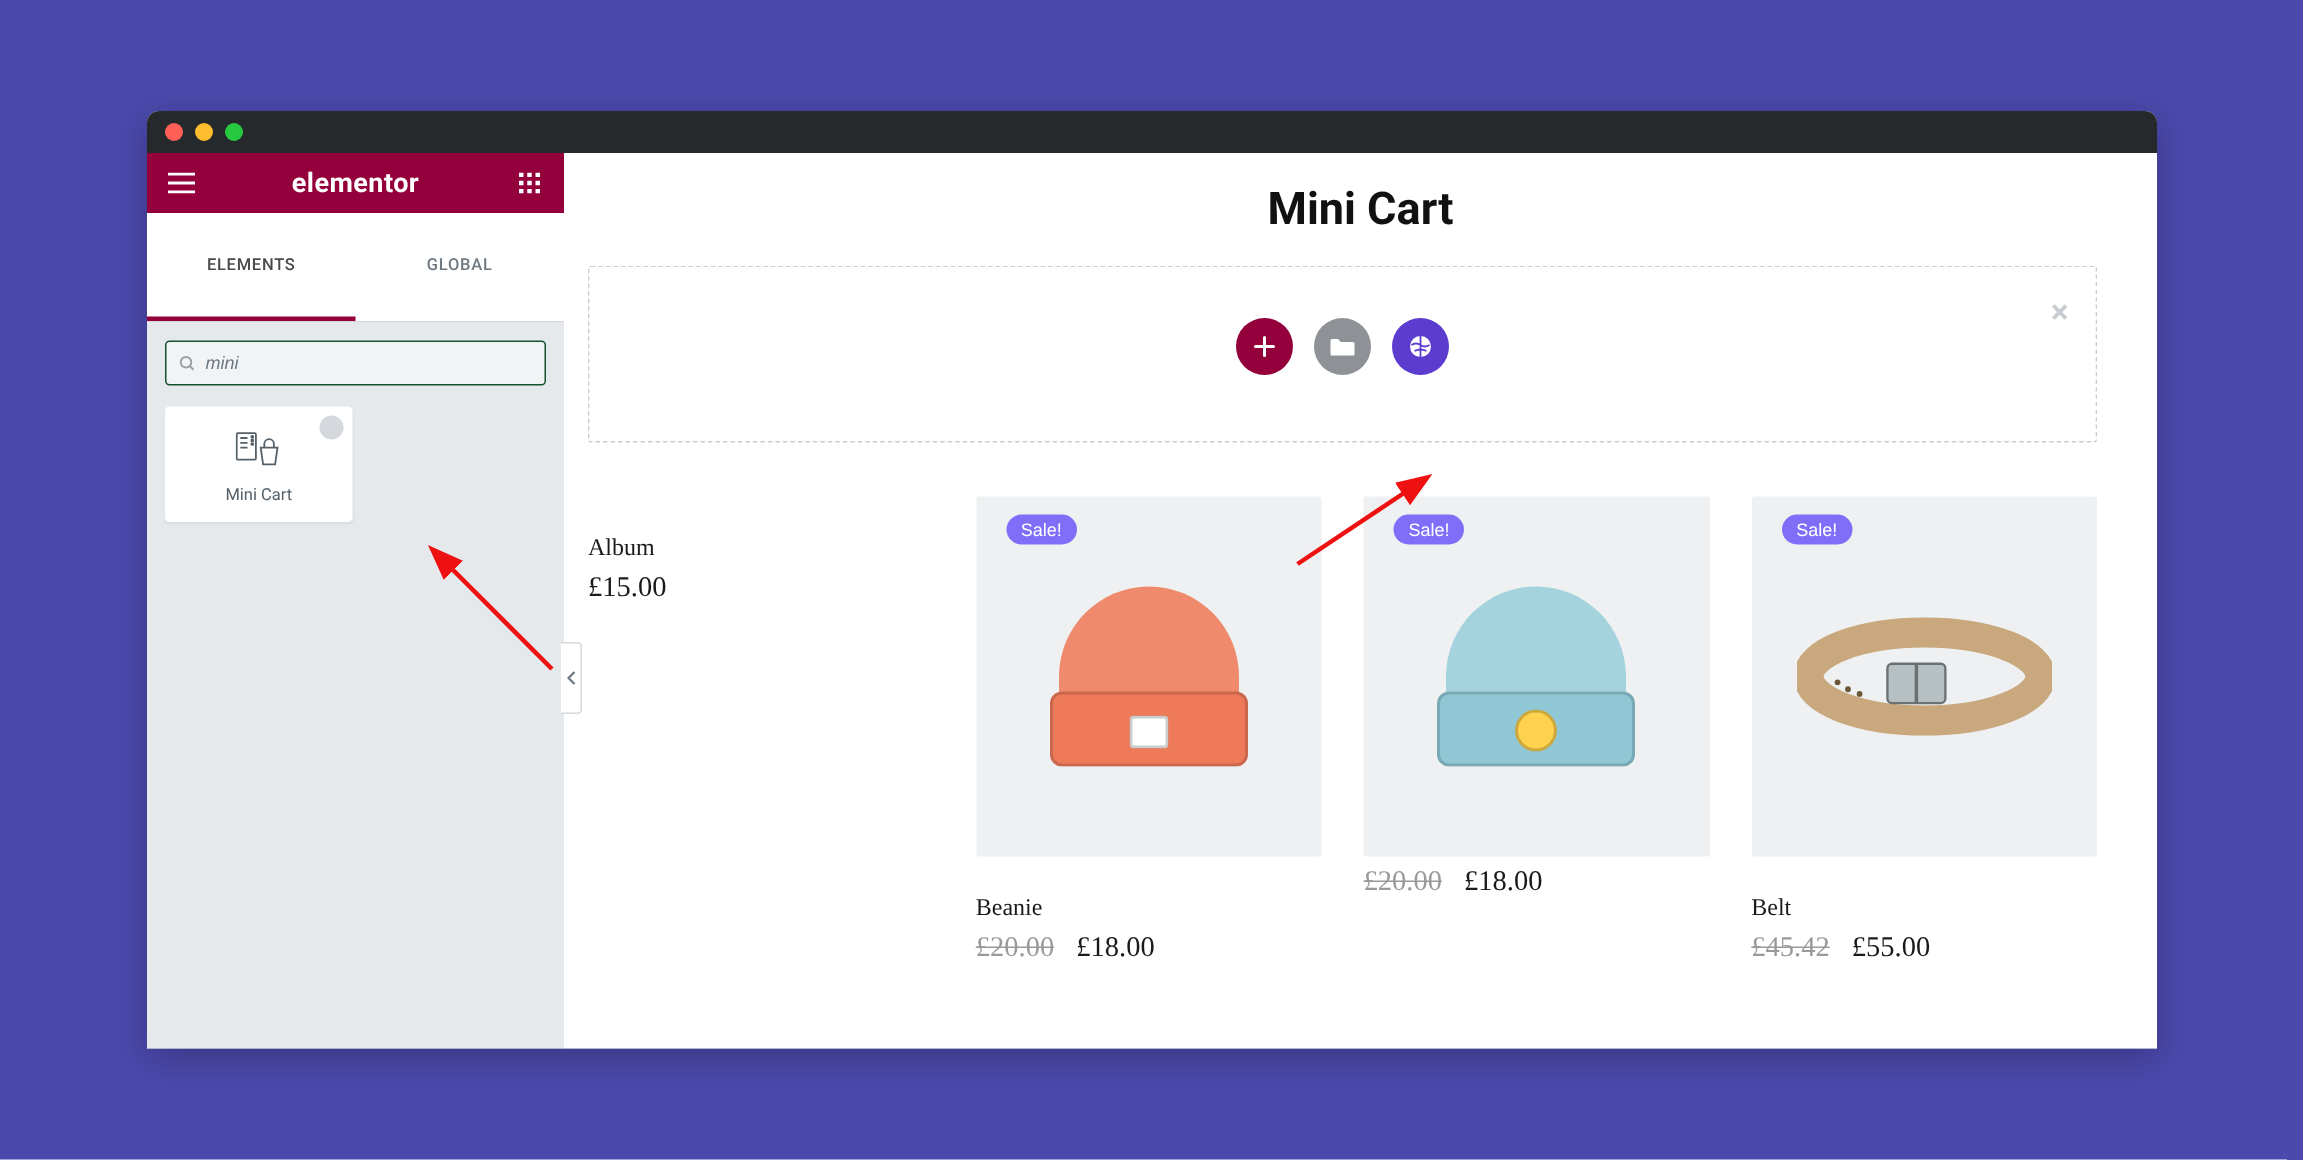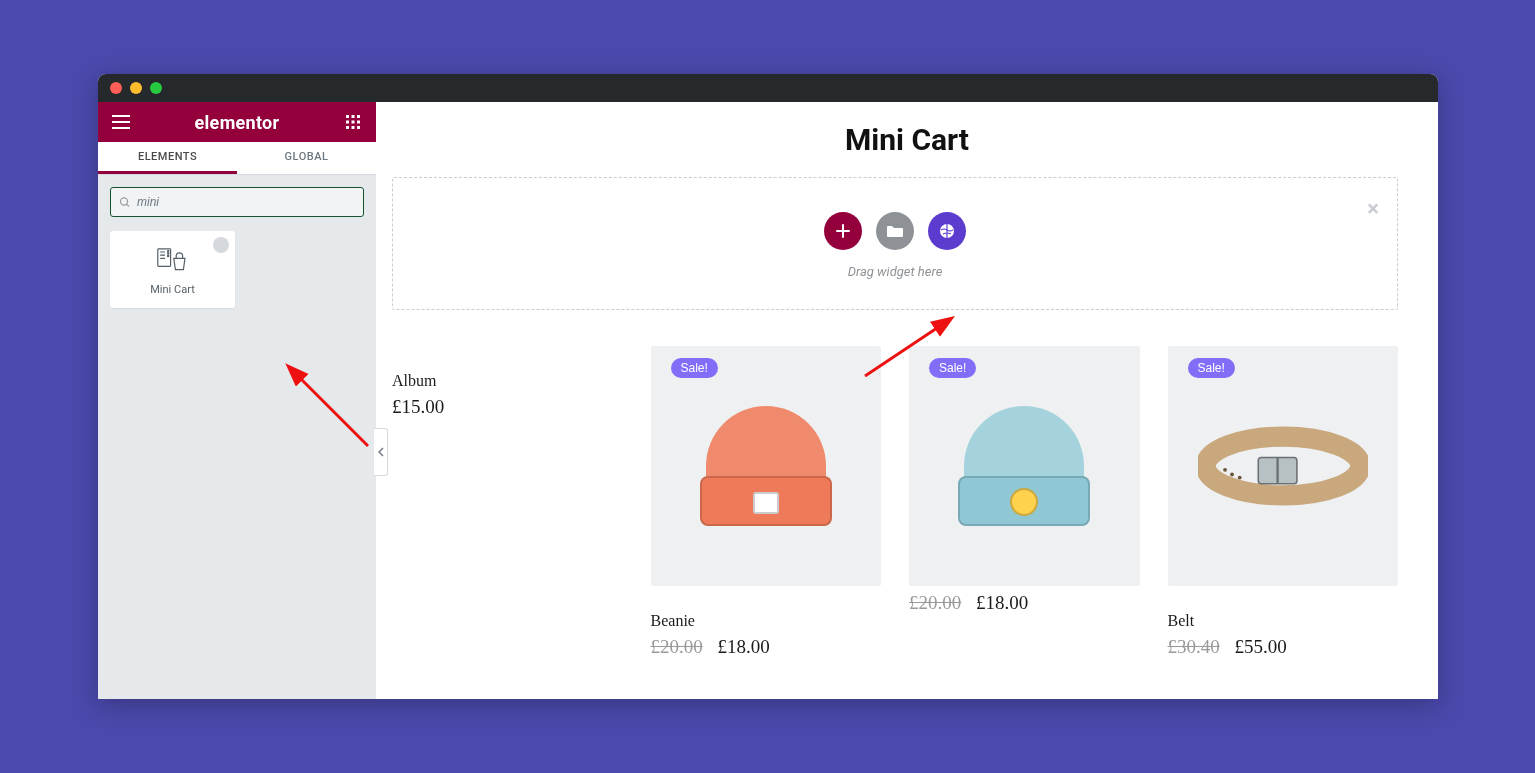--- a/index.html
+++ b/index.html
@@ -45,21 +45,21 @@
     padding: 0 12px;
   }
   .side-header .logo { font-weight: 700; font-size: 18px; letter-spacing: .3px; }
   .side-header .icon-btn { width: 22px; height: 22px; display: flex; align-items: center; justify-content: center; cursor: pointer; }
 
   .side-tabs {
     display: flex; background: #fff; border-bottom: 1px solid #d5d8dc;
   }
   .side-tab {
     flex: 1; text-align: center; font-size: 11px; letter-spacing: .5px;
-    padding: 8px 0; color: #6d7882; cursor: pointer; font-weight: 500;
+    padding: 28px 0; color: #6d7882; cursor: pointer; font-weight: 500;
   }
   .side-tab.active { color: #4a4a4a; border-bottom: 3px solid #93003c; }
 
   .side-body { padding: 12px; }
   .search-wrap {
     position: relative; background: #f1f3f5; border: 1px solid #14532d;
     border-radius: 3px; height: 30px; display: flex; align-items: center;
     padding: 0 8px; gap: 6px;
   }
   .search-wrap input {
@@ -238,21 +238,20 @@
                 <path d="M1 3 a1 1 0 0 1 1-1 h4 l2 2 h8 a1 1 0 0 1 1 1 v7 a1 1 0 0 1-1 1 H2 a1 1 0 0 1-1-1 z" fill="#fff"></path>
               </svg>
           </div>
           <div class="circ global">
             <svg width="18" height="18" viewBox="0 0 18 18">
                 <circle cx="9" cy="9" r="7" fill="#fff"></circle>
                 <path d="M3 8 q3 -2 6 0 t6 0 M5 12 q4 -2 8 0 M9 2 v14" stroke="#5c3ccf" stroke-width="1.2" fill="none"></path>
               </svg>
           </div>
         </div>
-        <div class="hint">Drag widget here</div>
       </div>
 
       <div class="products">
 
         <div class="product">
           <div class="pname">Album</div>
           <div class="price-row">
             <span>£15.00</span>
           </div>
         </div>
@@ -295,21 +294,21 @@
               <ellipse cx="110" cy="55" rx="100" ry="38" fill="none" stroke="#c9a87d" stroke-width="26"></ellipse>
               <rect x="78" y="44" width="50" height="34" rx="4" fill="#b7c1c4" stroke="#6b7072" stroke-width="2"></rect>
               <line x1="103" y1="44" x2="103" y2="78" stroke="#6b7072" stroke-width="3"></line>
               <circle cx="54" cy="70" r="2.5" fill="#6b5738"></circle>
                 <circle cx="44" cy="66" r="2.5" fill="#6b5738"></circle>
                 <circle cx="35" cy="60" r="2.5" fill="#6b5738"></circle>
             </svg>
           </div>
           <div class="pname">Belt</div>
           <div class="price-row">
-            <span class="old">£30.40</span>
+            <span class="old">£45.42</span>
             <span>£55.00</span>
           </div>
         </div>
       </div>
     </main>
   </div>
 </div>
 
 <div class="arrow" style="left:288px; top:366px;">
   <svg width="90" height="90">

